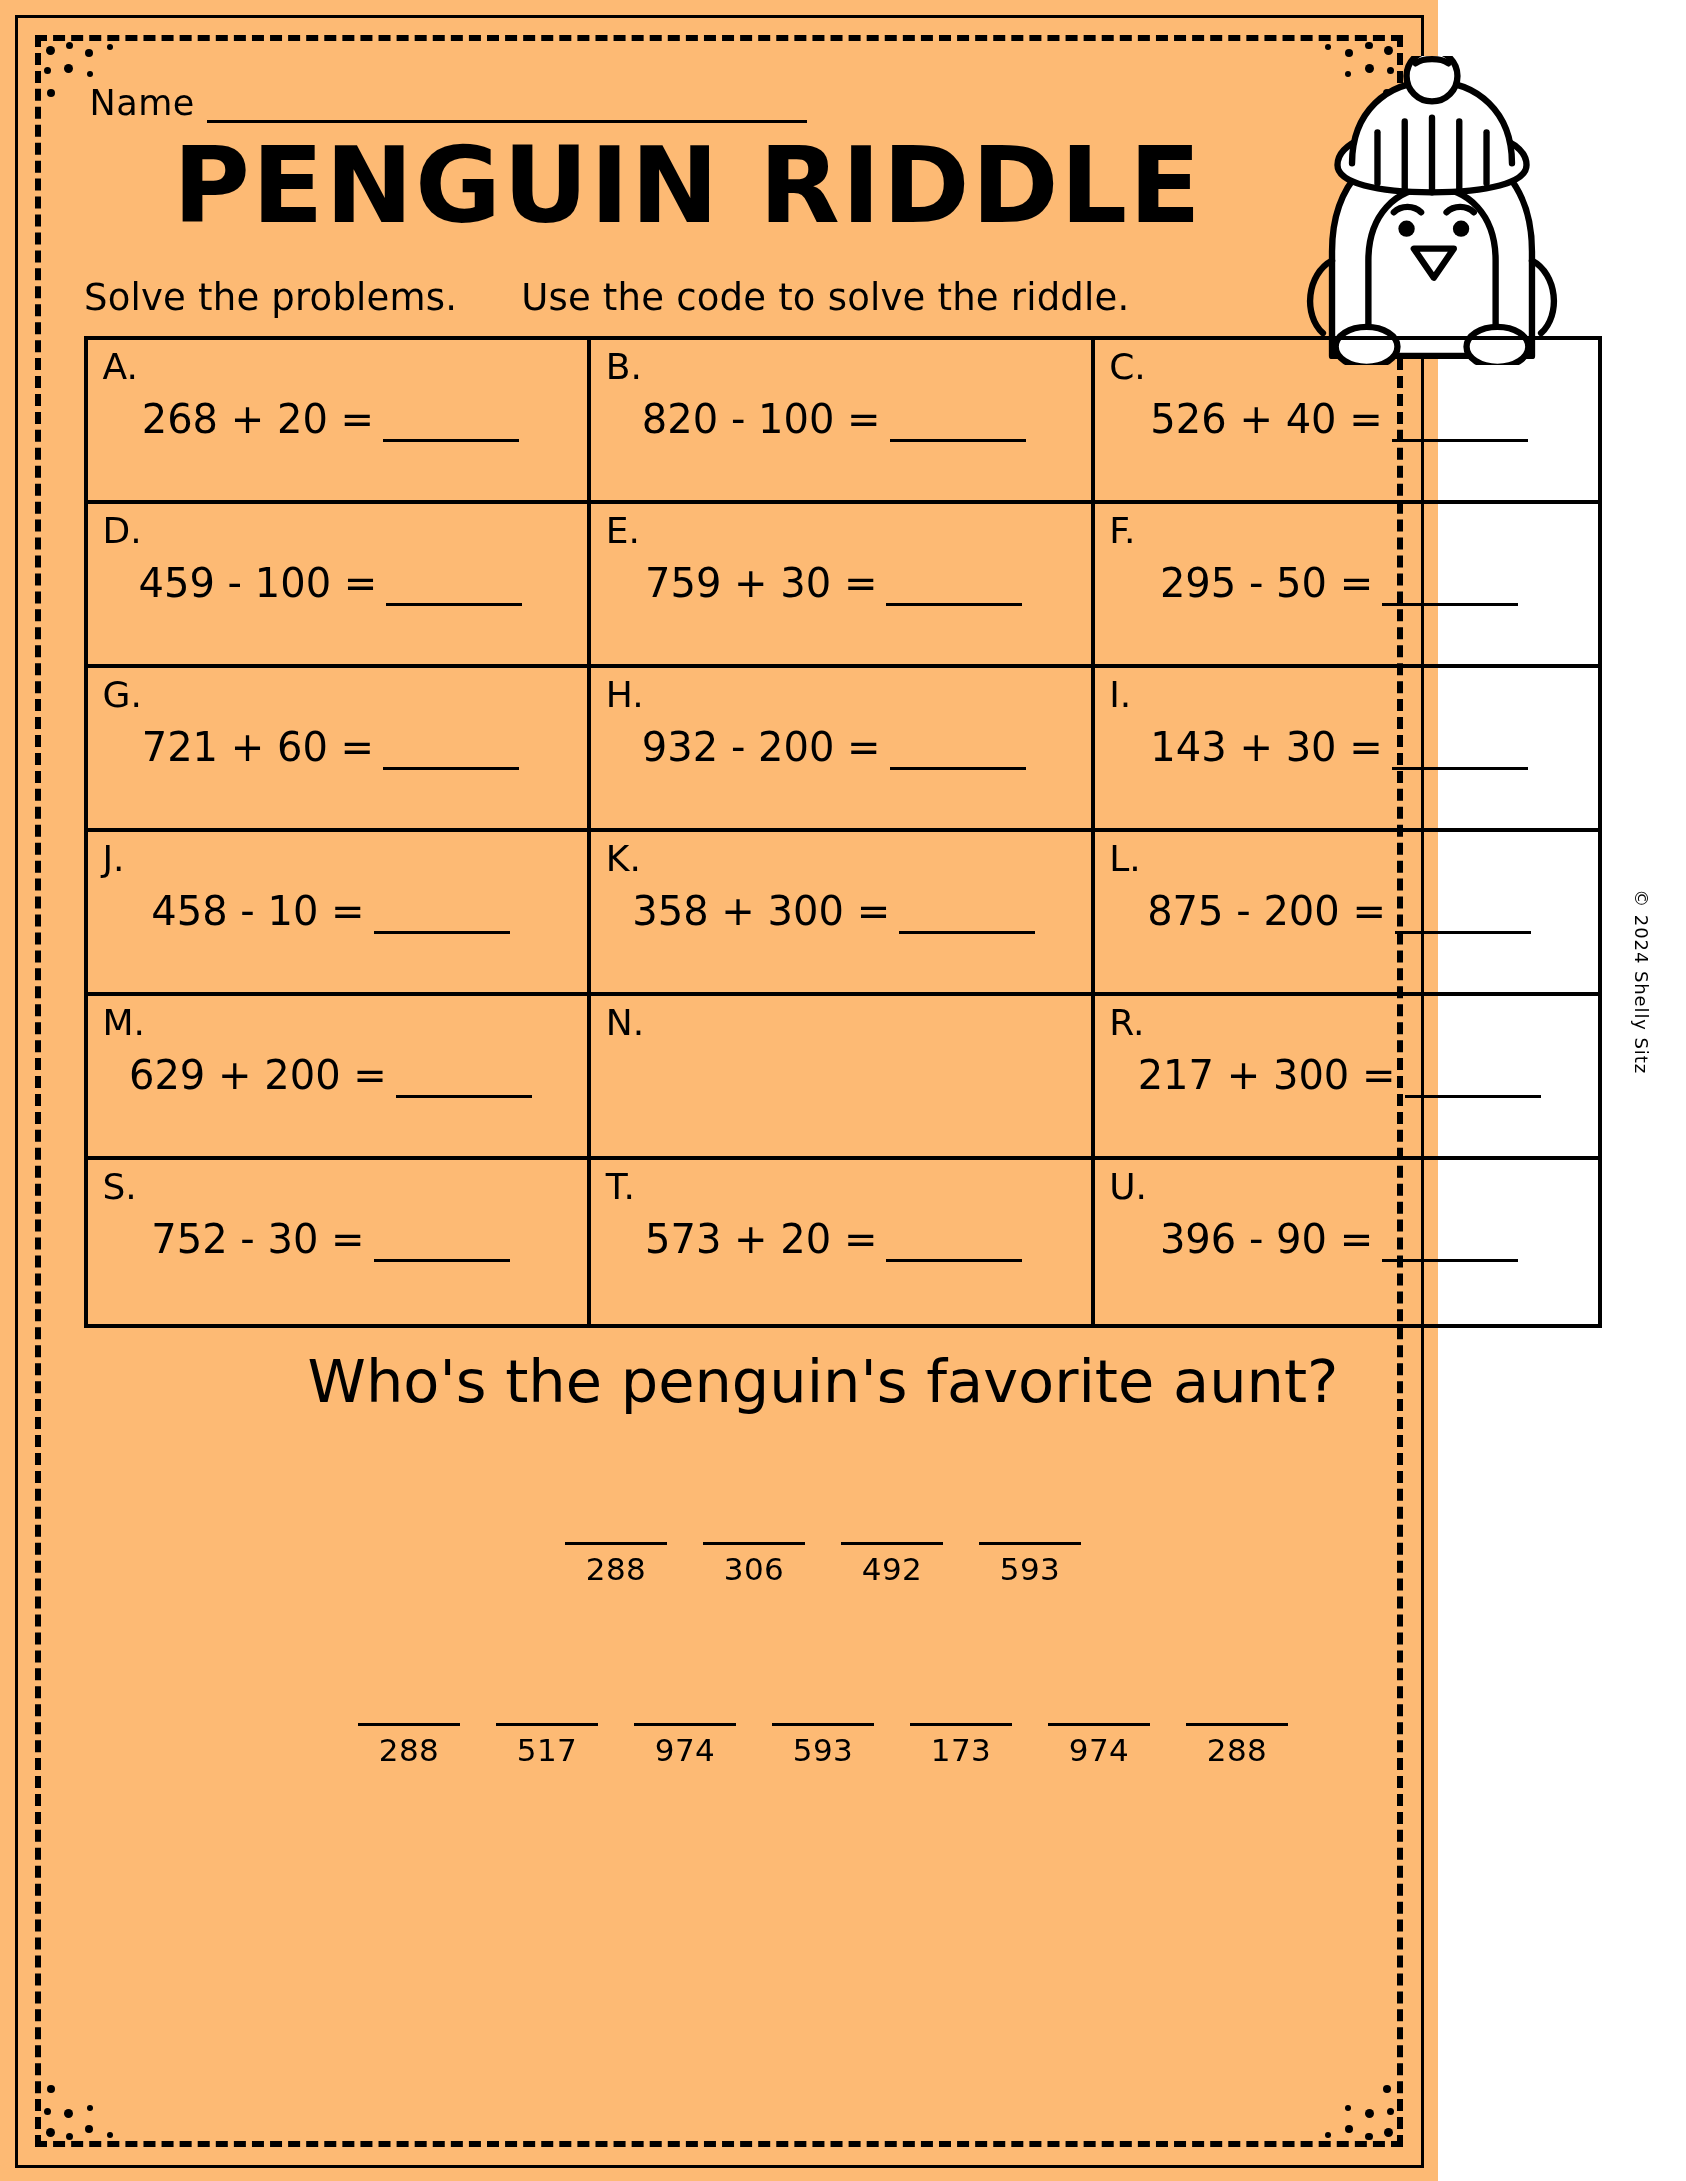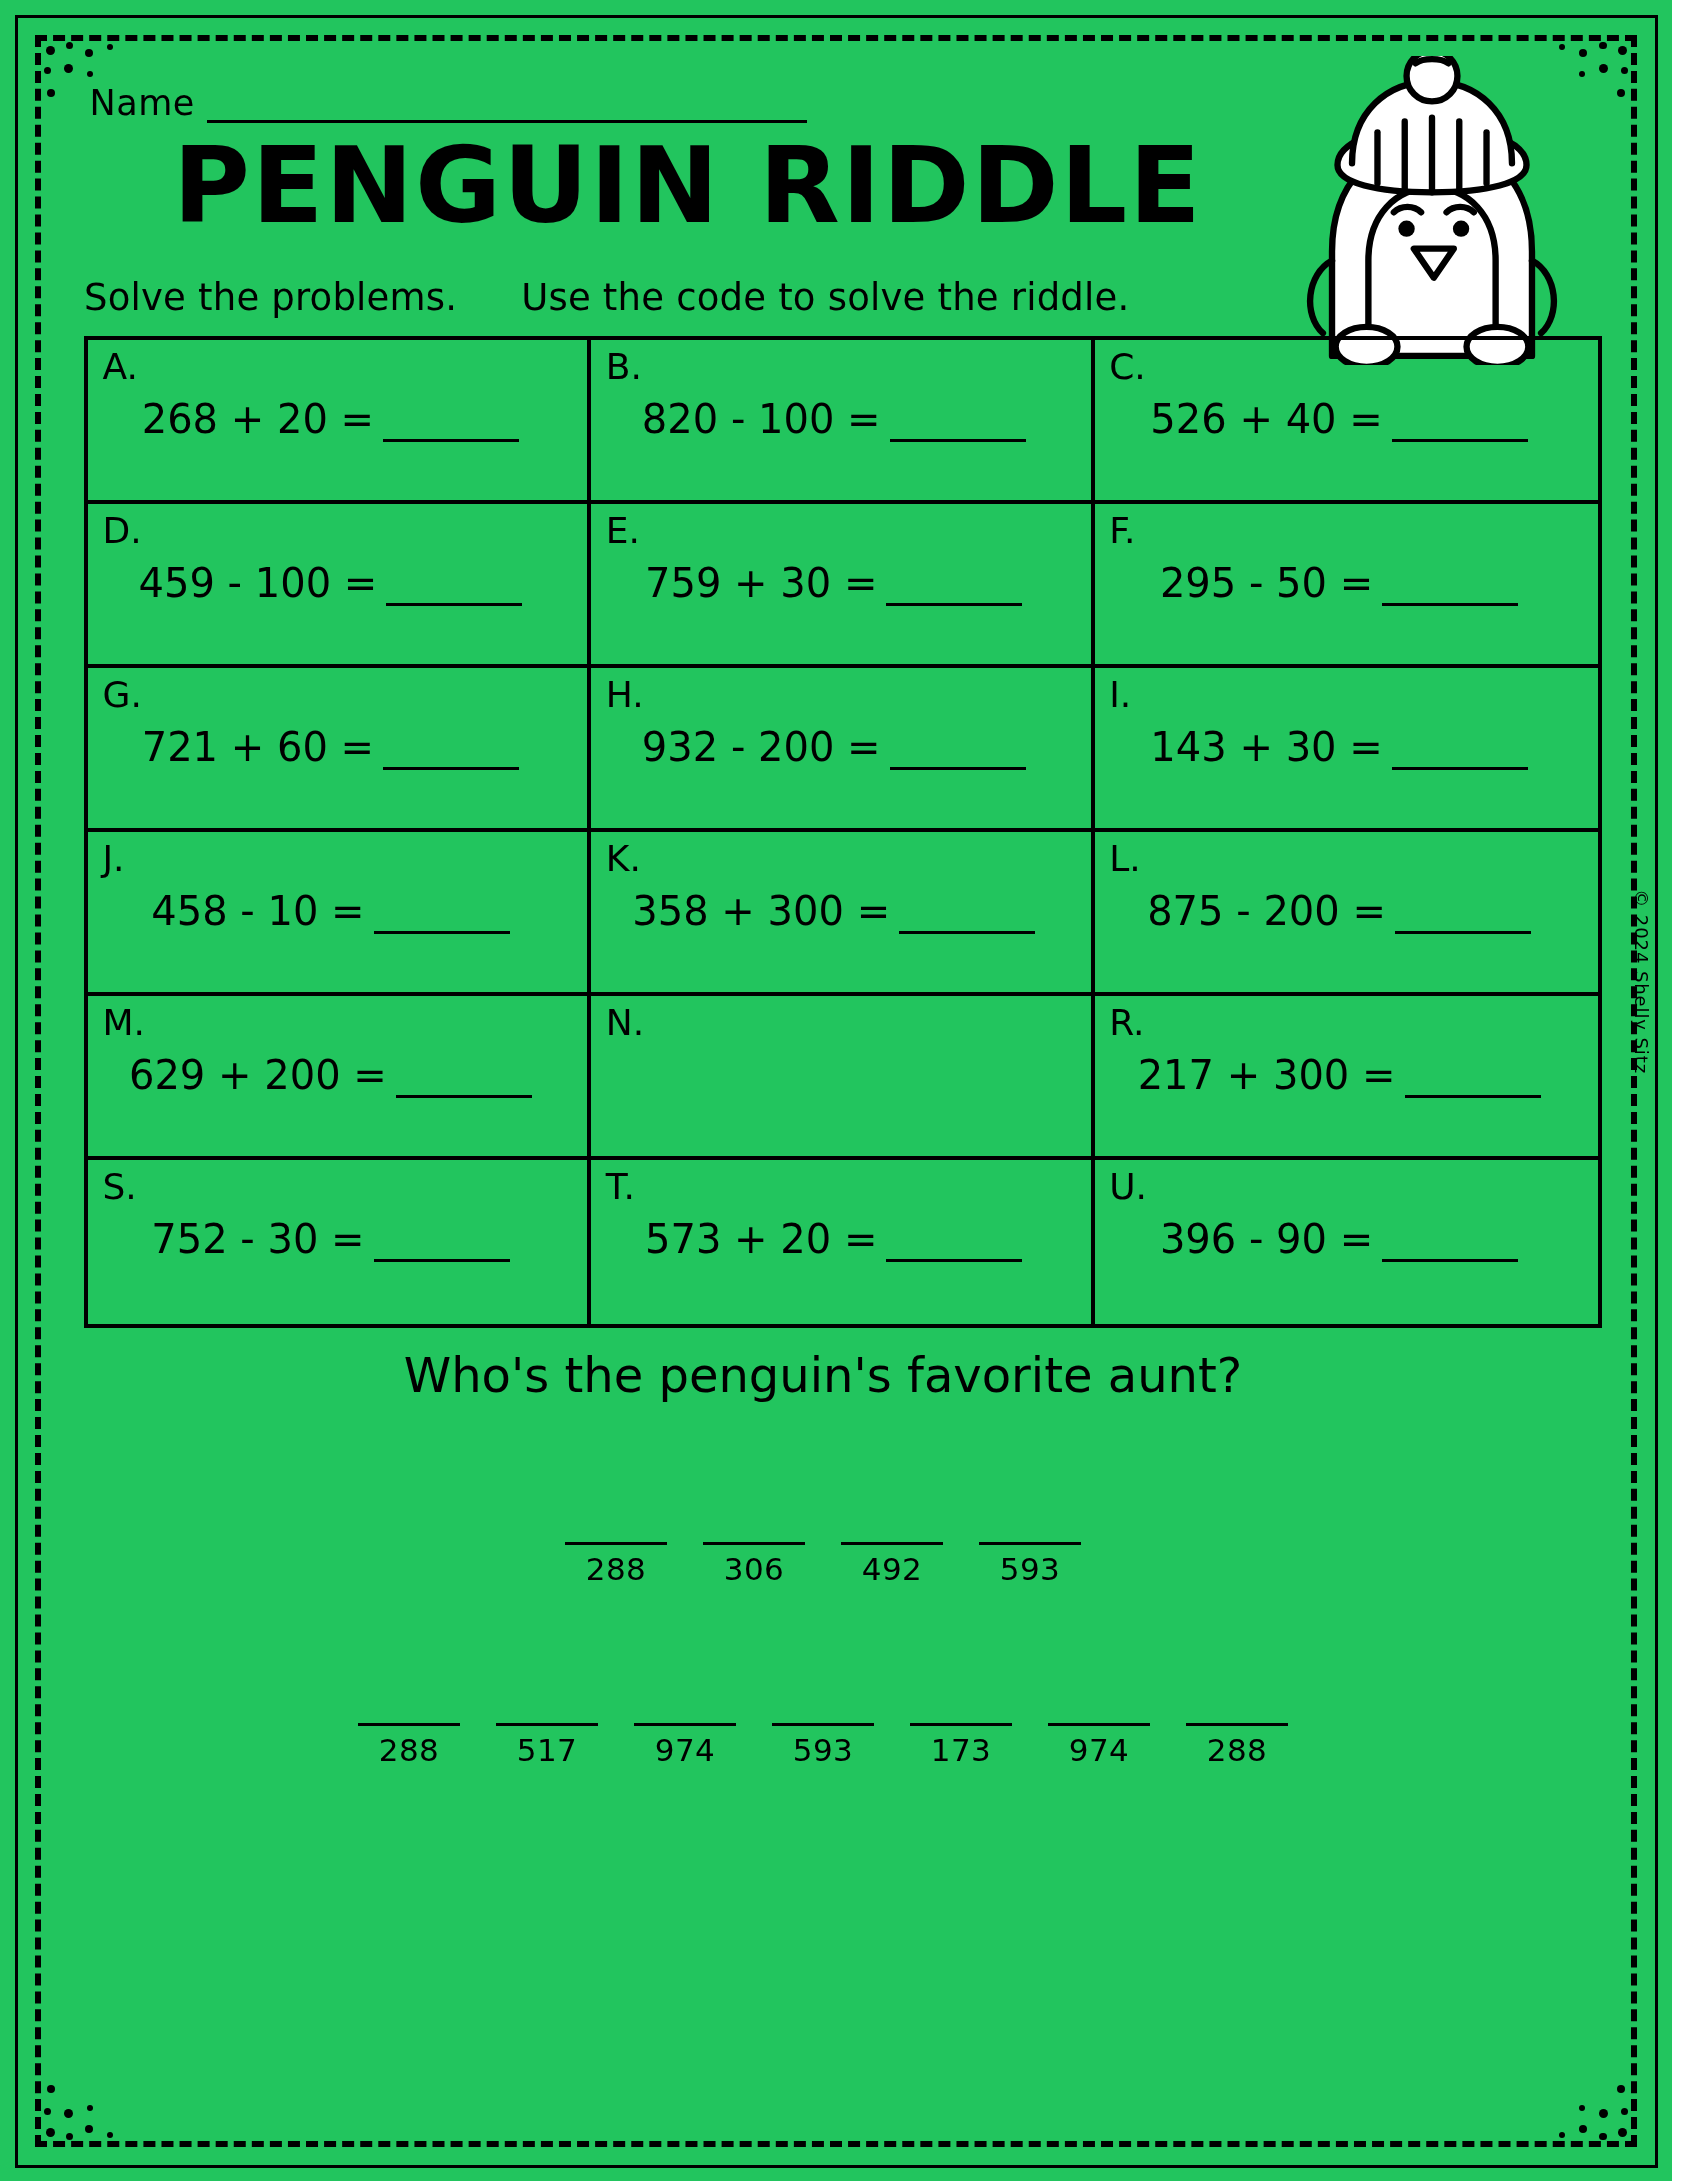--- a/index.html
+++ b/index.html
@@ -10,24 +10,24 @@
   body {
     width: 1686px;
     height: 2182px;
     font-family: "DejaVu Sans", sans-serif;
     color: #000;
     overflow: hidden;
   }
 
   .page {
     position: relative;
-    width: 1672px;
+    width: 1438px;
     height: 2182px;
     box-sizing: border-box;
-    background: #22c55e;
+    background: #fdba74;
   }
 
   
   .outer-frame {
     position: absolute;
     left: 14.5px;
     top: 14.5px;
     right: 14.5px;
     bottom: 14.5px;
     border: 3.6px solid #000;
@@ -160,21 +160,21 @@
     margin-left: 9px;
   }
 
   
   .riddle-q {
     position: absolute;
     left: 0;
     top: 1300px;
     width: 1518px;
     text-align: center;
-    font-size: 48px;
+    font-size: 59px;
   }
 
   
   .ans-row {
     position: absolute;
     display: flex;
     justify-content: center;
     gap: 31px;
   }
   .ans-row-1 { left: 0; top: 1455px; width: 1518px; }

